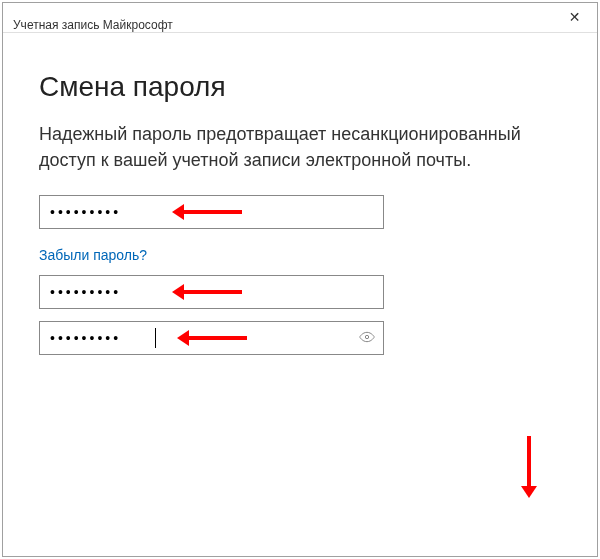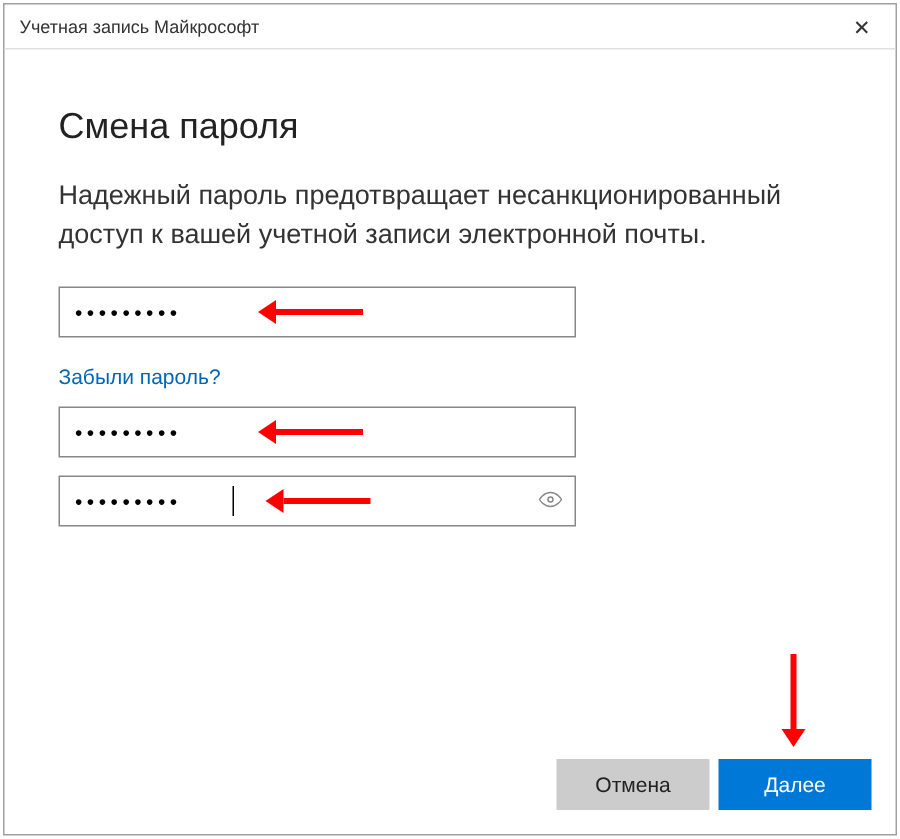--- a/index.html
+++ b/index.html
@@ -19,21 +19,21 @@
       width: 596px;
       height: 555px;
       margin: 2px;
       background: #ffffff;
       display: flex;
       flex-direction: column;
       position: relative;
     }
     .titlebar {
       display: flex;
-      align-items: center;
+      align-items: flex-end;
       justify-content: space-between;
       height: 30px;
       padding: 0 0 0 10px;
       border-bottom: 1px solid #e0e0e0;
       font-size: 12px;
       color: #333;
     }
     .titlebar .title-text {
       flex: 1;
     }
@@ -47,21 +47,21 @@
       color: #333;
       cursor: pointer;
       font-family: Arial, sans-serif;
     }
     .content {
       padding: 38px 36px 0 36px;
       flex: 1;
       position: relative;
     }
     .heading {
-      font-size: 24px;
+      font-size: 28px;
       font-weight: 400;
       color: #222;
       margin-bottom: 18px;
     }
     .description {
       font-size: 18px;
       color: #333;
       line-height: 1.45;
       margin-bottom: 22px;
     }
@@ -204,18 +204,14 @@
             <circle cx="12" cy="12" r="2.5"></circle>
           </svg>
       </span>
       <div class="arrow-h" style="left:150px; width:58px;"></div>
     </div>
 
   </div>
 
   <div class="arrow-v" style="right:66px; bottom:70px; height:50px;"></div>
 
-  <div class="footer">
-    <button class="btn btn-cancel">Отмена</button>
-    <button class="btn btn-next">Далее</button>
-  </div>
 
 </div>
 
 </body></html>

